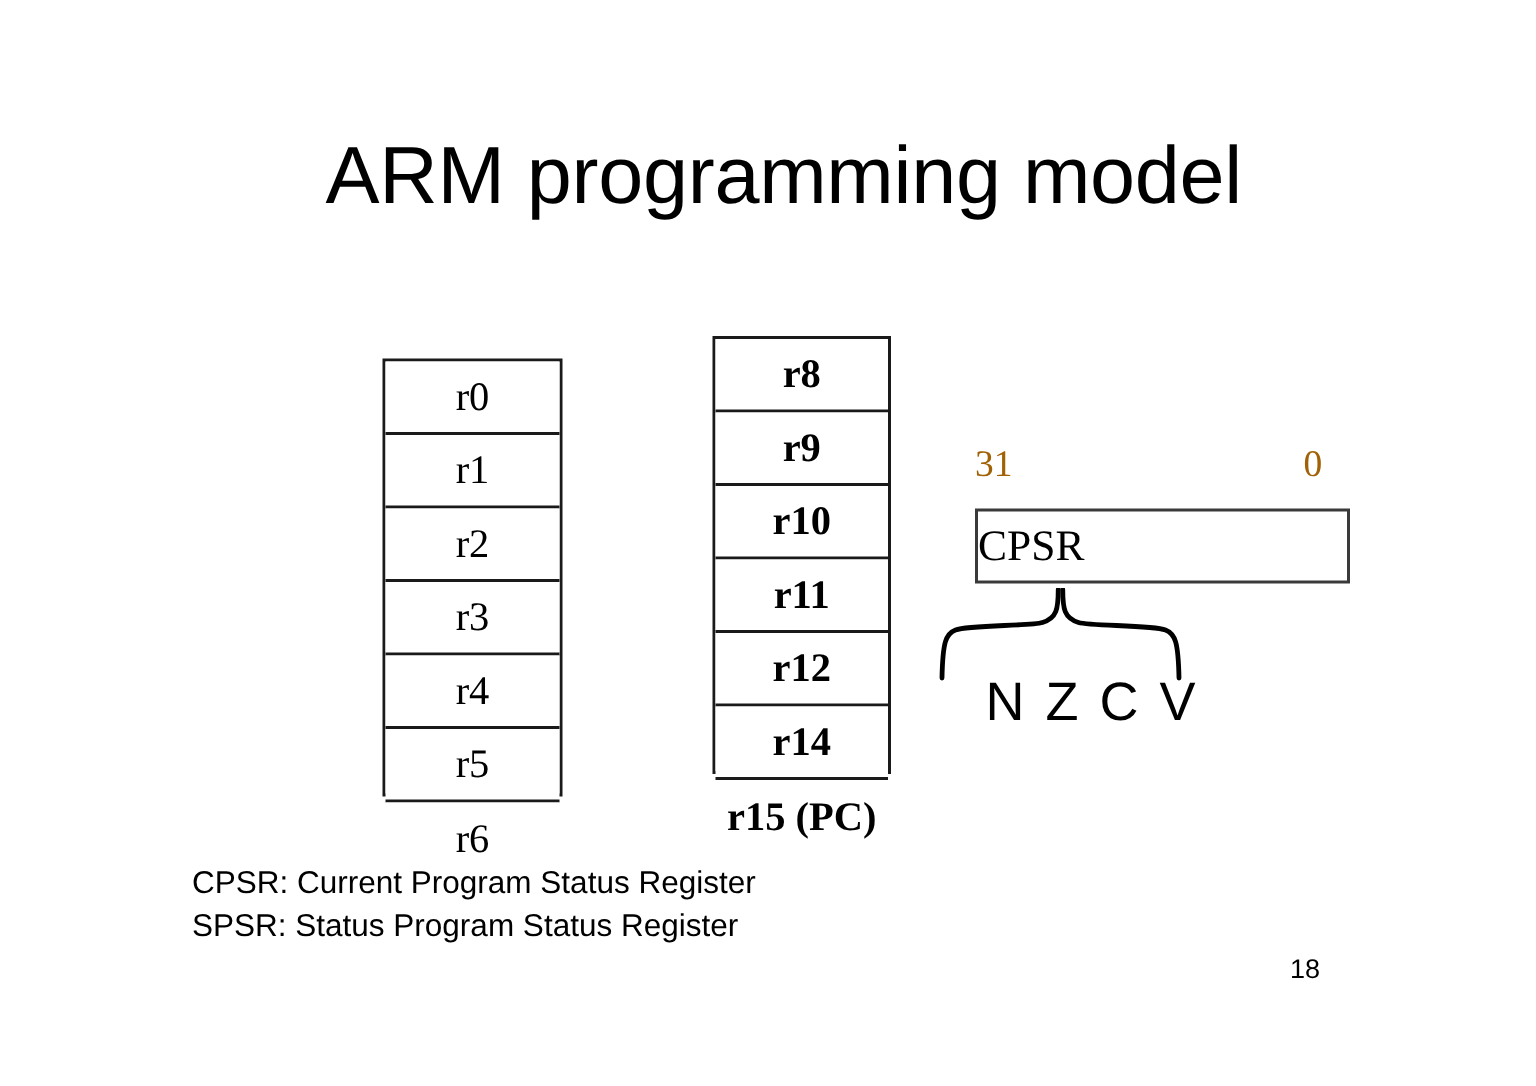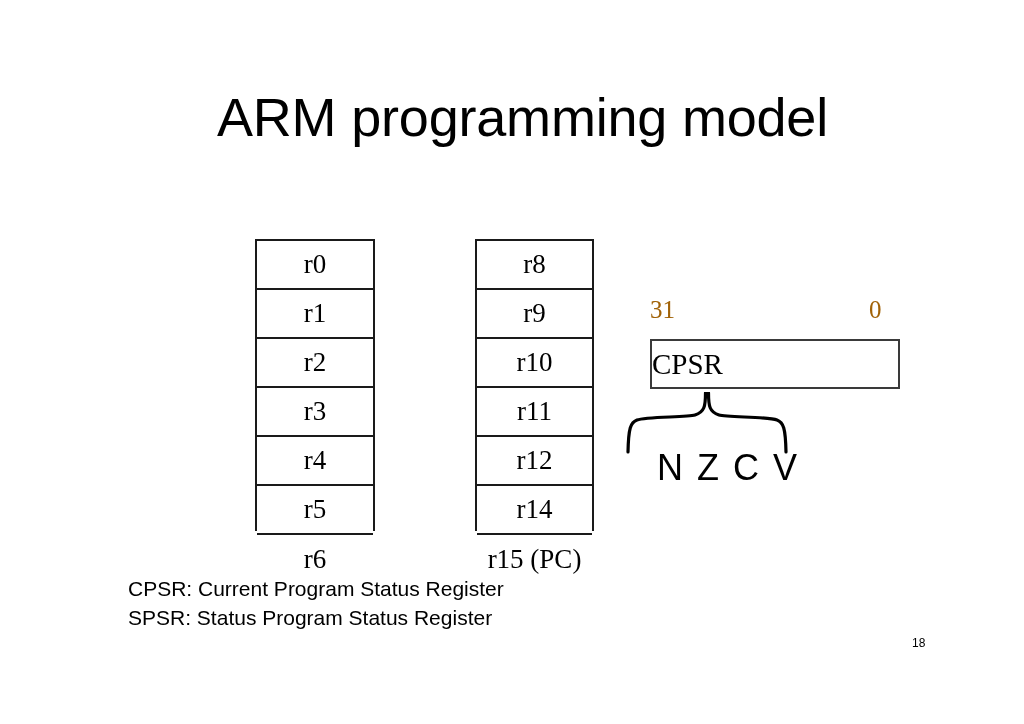--- a/index.html
+++ b/index.html
@@ -42,21 +42,21 @@
   }
 
   
   .reg-table {
     position: absolute;
     border: 2px solid #1a1a1a;
     box-sizing: border-box;
     background: #ffffff;
   }
   .reg-table.left  { left: 255px; top: 239px; width: 120px; height: 292px; }
-  .reg-table.right { left: 475px; top: 239px; width: 119px; height: 292px; }
+  .reg-table.right { left: 475px; top: 224px; width: 119px; height: 292px; font-weight: bold; }
 
   .reg-cell {
     height: 49px;
     box-sizing: border-box;
     border-bottom: 2px solid #1a1a1a;
     display: flex;
     align-items: center;
     justify-content: center;
     font-family: "Liberation Serif", "DejaVu Serif", serif;
     font-size: 27px;
@@ -126,24 +126,24 @@
     top: 574px;
     font-family: "Liberation Sans", "DejaVu Sans", sans-serif;
     font-size: 21px;
     line-height: 29px;
     color: #000000;
     white-space: nowrap;
   }
 
   .page-number {
     position: absolute;
-    left: 912px;
+    left: 860px;
     top: 637px;
     font-family: "Liberation Sans", "DejaVu Sans", sans-serif;
-    font-size: 12px;
+    font-size: 18px;
     line-height: 1;
     color: #000000;
   }
 </style>
 </head>
 <body>
 
 <div class="slide">
 
   <div class="slide-title">ARM programming model</div>

